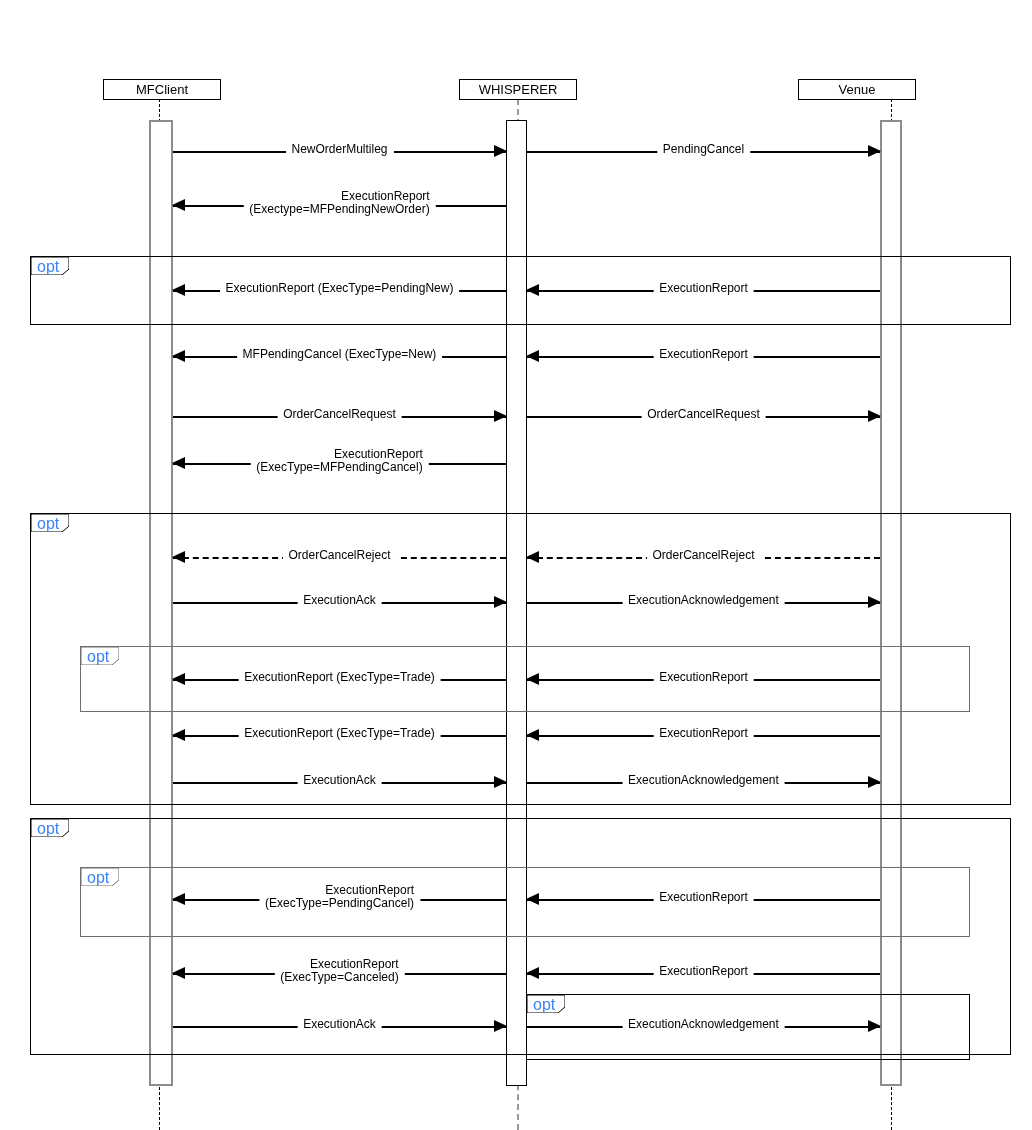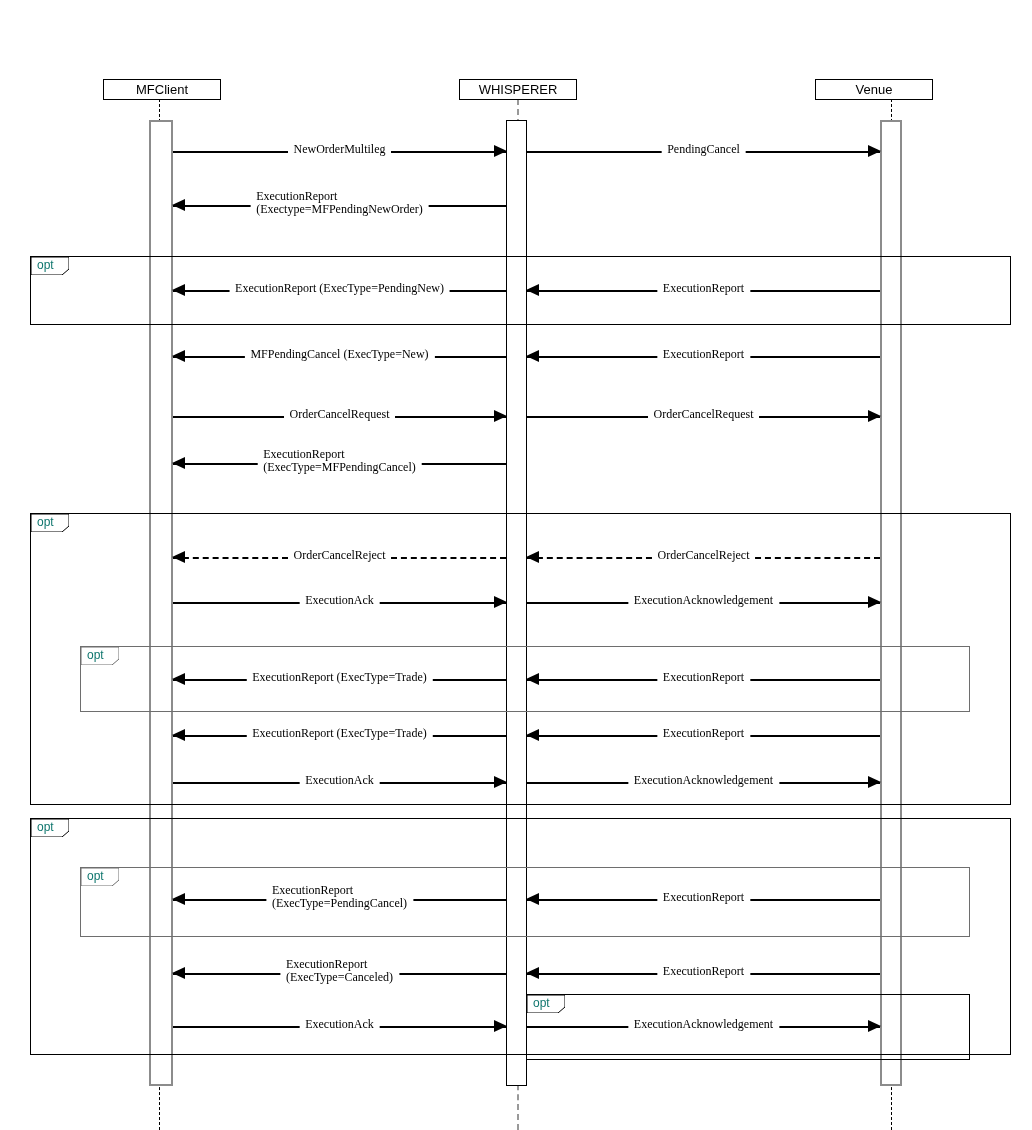--- a/index.html
+++ b/index.html
@@ -16,33 +16,33 @@
 
   .activation{position:absolute;box-sizing:border-box;background:#fff;}
   .activation.dark{border:1px solid #000;}
   .activation.gray{border:2px solid #8c8c8c;}
 
   .frag{position:absolute;box-sizing:border-box;background:transparent;}
   .frag.black{border:1px solid #000;}
   .frag.gray{border:1px solid #6e6e6e;}
   .frag-tab{position:absolute;left:0;top:0;box-sizing:border-box;background:#fff;}
   .frag-tab .tab-shape{position:absolute;left:0;top:0;width:100%;height:100%;}
-  .frag-tab .tab-text{position:absolute;left:6px;top:2px;font-size:12px;color:#0f766e;line-height:1;}
+  .frag-tab .tab-text{position:absolute;left:6px;top:2px;font-size:16px;color:#3b82f6;line-height:1;}
 
   .msg{position:absolute;height:0;}
   .msg .line{position:absolute;left:0;top:0;height:0;width:100%;}
   .msg.solid .line{border-top:2px solid #000;}
   .msg.dashed .line{border-top:2px dashed #000;}
   .msg .head{position:absolute;top:-6px;width:0;height:0;border-top:6px solid transparent;
     border-bottom:6px solid transparent;}
   .msg .head.right{right:-1px;border-left:13px solid #000;}
   .msg .head.left{left:-1px;border-right:13px solid #000;}
   .msg .label{position:absolute;left:50%;transform:translateX(-50%);
-    background:#fff;padding:0 6px;font-size:12px;color:#000;text-align:left;
-    white-space:pre;line-height:13px;font-family:Liberation Serif, serif;}
+    background:#fff;padding:0 6px;font-size:12px;color:#000;text-align:right;
+    white-space:pre;line-height:13px;}
   .msg .label.one{top:-8px;}
   .msg .label.two{top:-15px;}
 </style>
 </head>
 <body>
 
 <div id="diagram">
     <div class="lifeline black" style="left: 159px; top: 99px; height: 1031px;"></div>
     <div class="lifeline gray" style="left: 517px; top: 99px; height: 1031px;"></div>
     <div class="lifeline black" style="left: 891px; top: 99px; height: 1031px;"></div>
@@ -230,16 +230,16 @@
       <div class="line"></div>
       <div class="head right"></div>
       <div class="label one">ExecutionAcknowledgement</div>
     </div>
     <div class="actor-box" style="left: 103px; top: 79px; width: 118px; height: 21px;">
       <span class="actor-label">MFClient</span>
     </div>
     <div class="actor-box" style="left: 459px; top: 79px; width: 118px; height: 21px;">
       <span class="actor-label">WHISPERER</span>
     </div>
-    <div class="actor-box" style="left: 815px; top: 79px; width: 118px; height: 21px;">
+    <div class="actor-box" style="left: 798px; top: 79px; width: 118px; height: 21px;">
       <span class="actor-label">Venue</span>
     </div>
   </div>
 
 </body></html>

